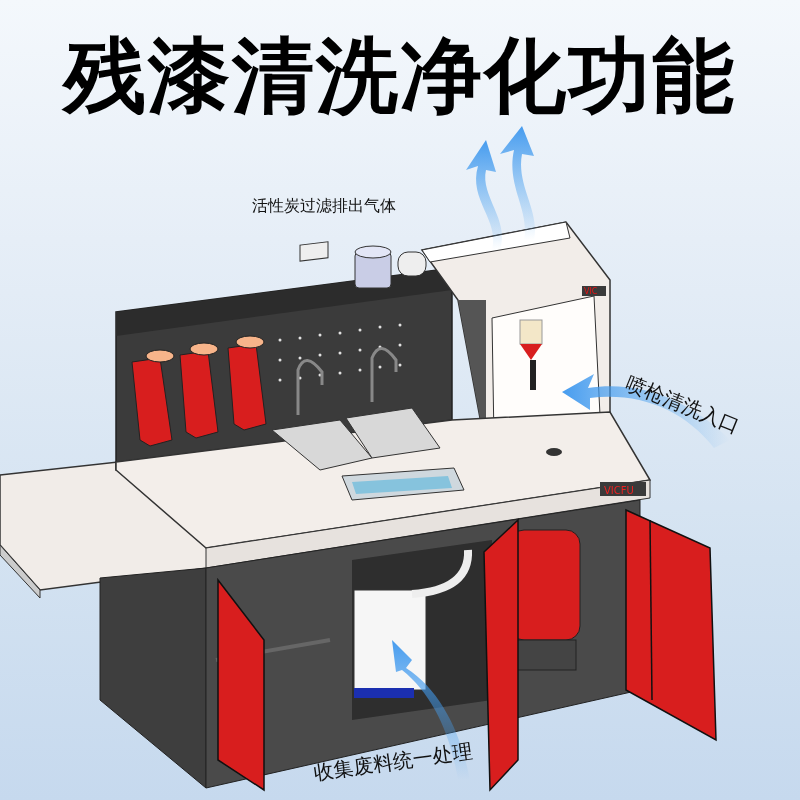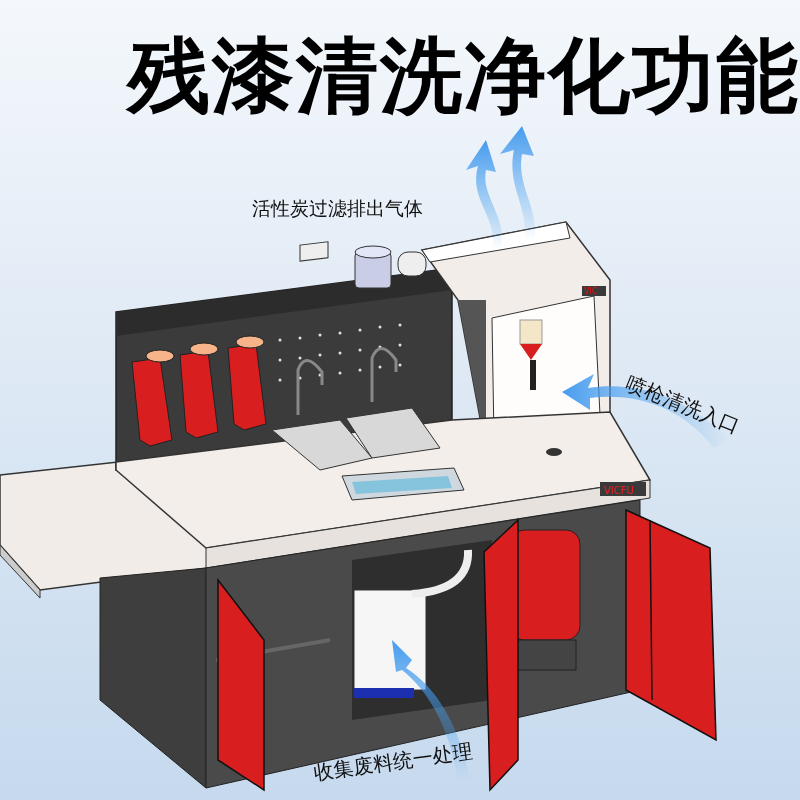--- a/index.html
+++ b/index.html
@@ -1,21 +1,21 @@
 <!DOCTYPE html>
 <html><head>
 <meta charset="utf-8">
 <style>
   html,body{margin:0;padding:0;}
   body{width:800px;height:800px;overflow:hidden;position:relative;
     background:linear-gradient(180deg,#f4f8fc 0%,#e6eef7 30%,#d3e2f1 70%,#c6d9ee 100%);
     font-family:"DejaVu Sans","Liberation Sans",sans-serif;}
-  .title{position:absolute;left:0;top:28px;width:800px;text-align:right;
+  .title{position:absolute;left:0;top:28px;width:800px;text-align:center;
     font-size:82px;font-weight:bold;color:#000;letter-spacing:2px;line-height:96px;}
-  .label{position:absolute;font-size:19px;color:#111;white-space:nowrap;}
+  .label{position:absolute;font-size:16px;color:#111;white-space:nowrap;}
   #lbl-exhaust{left:252px;top:196px;}
   #lbl-gun{left:632px;top:370px;transform:rotate(22deg);transform-origin:left top;font-size:20px;}
   #lbl-waste{left:312px;top:760px;transform:rotate(-8deg);transform-origin:left top;font-size:20px;}
   svg.scene{position:absolute;left:0;top:0;}
 </style>
 </head>
 <body>
 
 <div class="title">残漆清洗净化功能</div>
 

